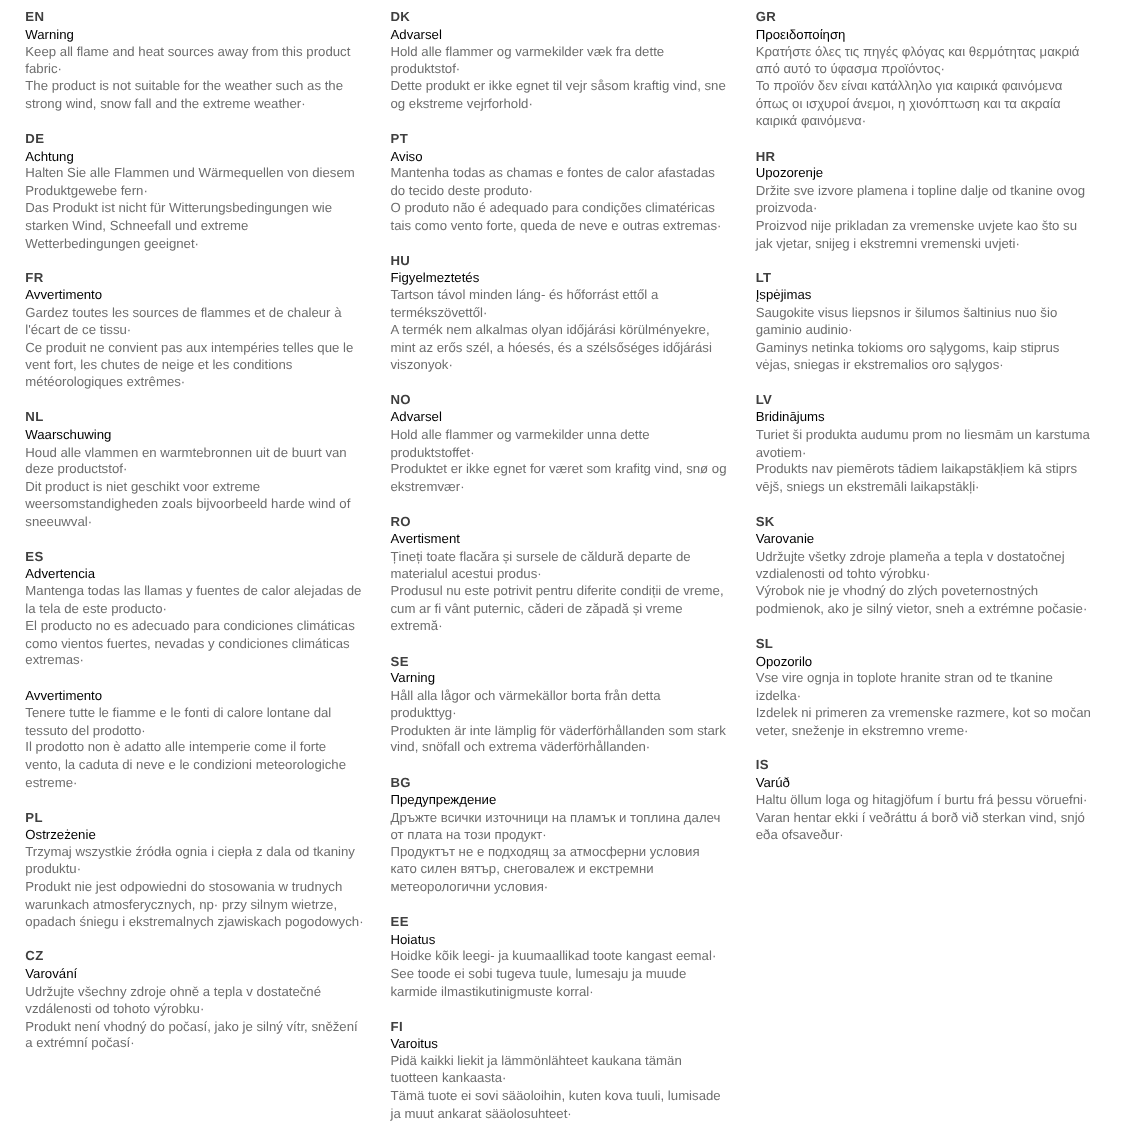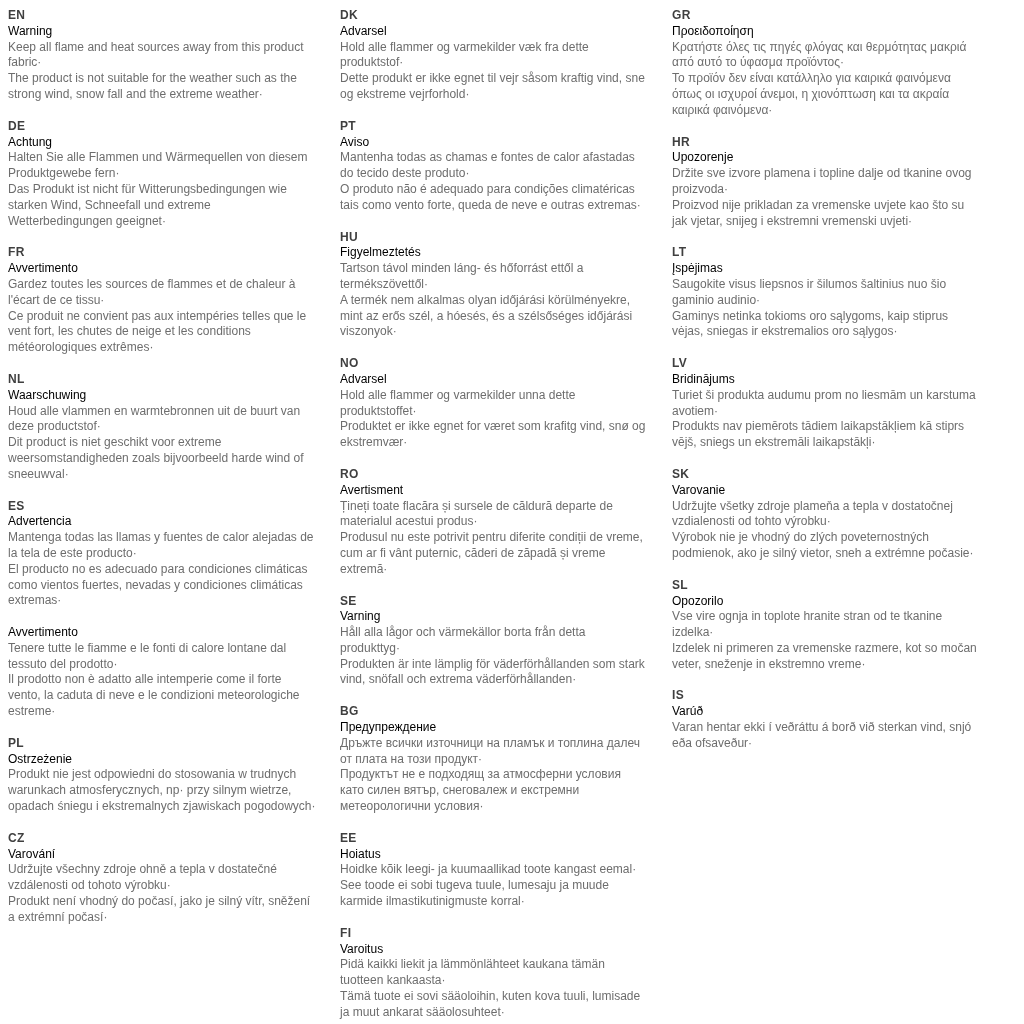--- a/index.html
+++ b/index.html
@@ -7,21 +7,21 @@
     padding: 0;
     background: #ffffff;
     width: 1024px;
     height: 1024px;
     overflow: hidden;
   }
   .page {
     box-sizing: border-box;
     width: 1024px;
     height: 1024px;
-    padding: 8px 20px 10px 8px;
+    padding: 8px 20px 10px 23px;
     display: flex;
     gap: 24px;
     font-family: "Liberation Sans", "DejaVu Sans", sans-serif;
     font-size: 12px;
     line-height: 15.8px;
     color: #6d6d6d;
   }
   .col {
     width: 308px;
     flex: 0 0 308px;
@@ -77,20 +77,21 @@
         <div class="para">El producto no es adecuado para condiciones climáticas como vientos fuertes, nevadas y condiciones climáticas extremas·</div>
       </section>
       <section class="block">
         <div class="title">Avvertimento</div>
         <div class="para">Tenere tutte le fiamme e le fonti di calore lontane dal tessuto del prodotto·</div>
         <div class="para">Il prodotto non è adatto alle intemperie come il forte vento, la caduta di neve e le condizioni meteorologiche estreme·</div>
       </section>
       <section class="block">
         <div class="code">PL</div>
         <div class="title">Ostrzeżenie</div>
+        <div class="para">Trzymaj wszystkie źródła ognia i ciepła z dala od tkaniny produktu·</div>
         <div class="para">Produkt nie jest odpowiedni do stosowania w trudnych warunkach atmosferycznych, np· przy silnym wietrze, opadach śniegu i ekstremalnych zjawiskach pogodowych·</div>
       </section>
       <section class="block">
         <div class="code">CZ</div>
         <div class="title">Varování</div>
         <div class="para">Udržujte všechny zdroje ohně a tepla v dostatečné vzdálenosti od tohoto výrobku·</div>
         <div class="para">Produkt není vhodný do počasí, jako je silný vítr, sněžení a extrémní počasí·</div>
       </section>
     </div>
     <div class="col">
@@ -182,16 +183,17 @@
       </section>
       <section class="block">
         <div class="code">SL</div>
         <div class="title">Opozorilo</div>
         <div class="para">Vse vire ognja in toplote hranite stran od te tkanine izdelka·</div>
         <div class="para">Izdelek ni primeren za vremenske razmere, kot so močan veter, sneženje in ekstremno vreme·</div>
       </section>
       <section class="block">
         <div class="code">IS</div>
         <div class="title">Varúð</div>
+        <div class="para">Haltu öllum loga og hitagjöfum í burtu frá þessu vöruefni·</div>
         <div class="para">Varan hentar ekki í veðráttu á borð við sterkan vind, snjó eða ofsaveður·</div>
       </section>
     </div>
   </div>
 
 </body></html>

